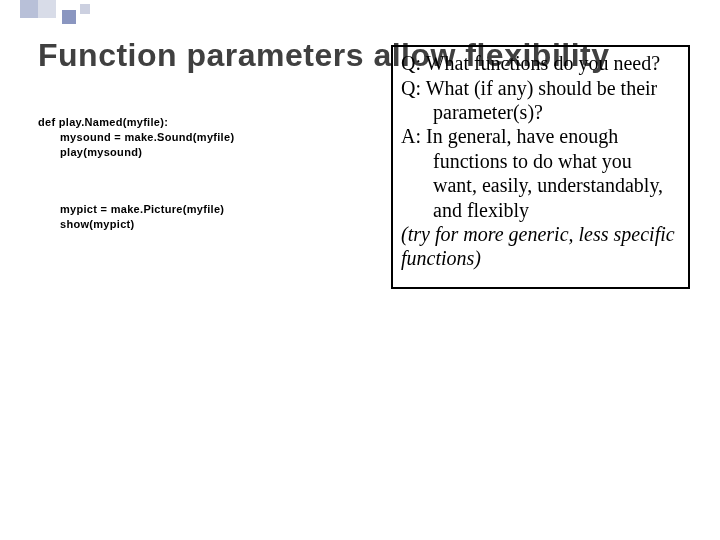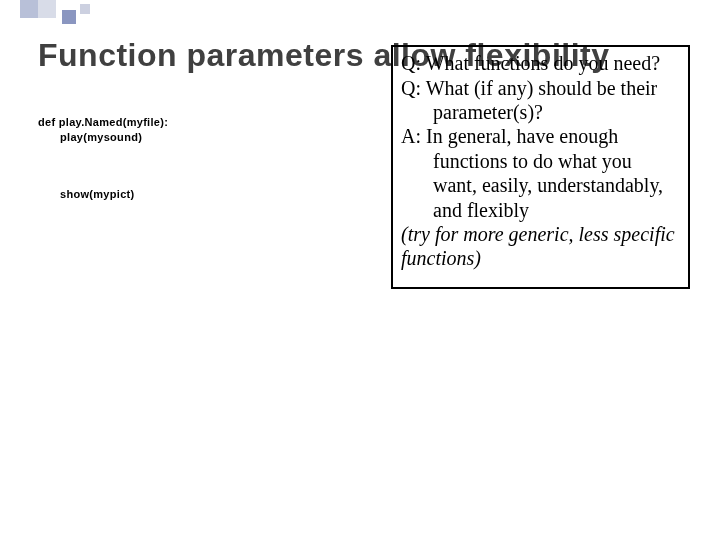--- a/index.html
+++ b/index.html
@@ -85,23 +85,25 @@
 </div>
 
 <div class="slide">
   <h1 class="title">Function parameters allow flexibility</h1>
 
   <div class="content-row">
 
     <div class="left-col">
       <div class="code-block">
         <div class="code-line">def play.Named(myfile):</div>
+        <div class="code-line indent">mysound = make.Sound(myfile)</div>
         <div class="code-line indent">play(mysound)</div>
       </div>
       <div class="code-block">
+        <div class="code-line indent">mypict = make.Picture(myfile)</div>
         <div class="code-line indent">show(mypict)</div>
       </div>
     </div>
 
     <div class="right-col">
       <div class="qa-box">
         <div class="qa-block">
           <div class="hang">Q: What functions do you need?</div>
           <div class="hang">Q: What (if any) should be their parameter(s)?</div>
         </div>

